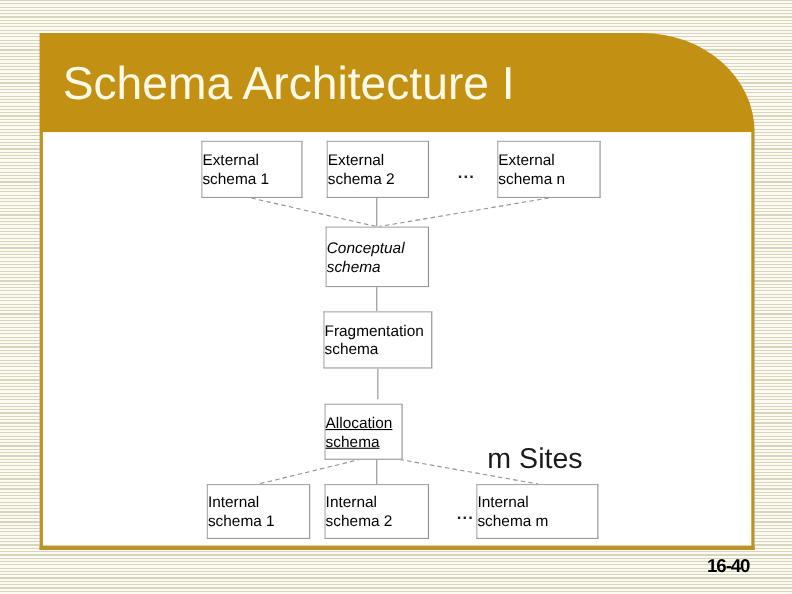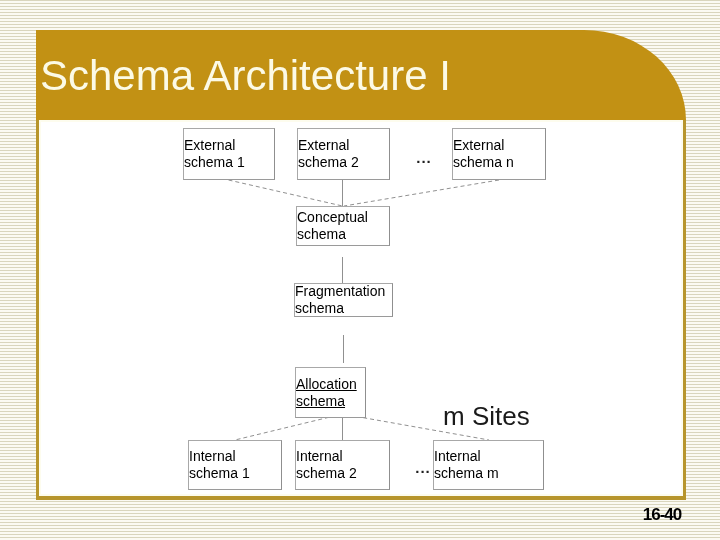--- a/index.html
+++ b/index.html
@@ -9,21 +9,21 @@
     background:
       repeating-linear-gradient(to bottom,
         #d9d5bd 0px, #d9d5bd 1px,
         #fbfaf3 1px, #fbfaf3 3px);
   }
   .title-bar{
     position:absolute;left:36px;top:30px;width:650px;height:90px;
     background:#c29114;
     border-top-right-radius:102px 90px;
     display:flex;align-items:center;
-    padding-left:4px;box-sizing:border-box;
+    padding-left:21px;box-sizing:border-box;
   }
   .title-text{
     font-size:42px;font-weight:400;color:#fcfae6;
     letter-spacing:0px;white-space:nowrap;
     margin-top:2px;
   }
   .content{
     position:absolute;left:36px;top:120px;width:650px;height:380px;
     box-sizing:border-box;background:#ffffff;
     border-left:3px solid #b7952c;
@@ -38,22 +38,22 @@
     border:1px solid #a8a8a8;
     border-right-color:#8f8f8f;border-bottom-color:#9a9a9a;
     box-sizing:border-box;
     display:flex;flex-direction:column;align-items:flex-start;justify-content:center;
     font-size:14px;line-height:17px;color:#000000;text-align:center;
     white-space:nowrap;
   }
   #box-ext1{left:144px;top:8px;width:92px;height:52px;}
   #box-ext2{left:258px;top:8px;width:93px;height:52px;}
   #box-extn{left:413px;top:8px;width:94px;height:52px;}
-  #box-conceptual{left:257px;top:86px;width:94px;height:40px;}
-  #box-fragmentation{left:255px;top:163px;width:99px;height:34px;}
+  #box-conceptual{left:257px;top:86px;width:94px;height:55px;font-style:italic;}
+  #box-fragmentation{left:255px;top:163px;width:99px;height:52px;}
   #box-allocation{left:256px;top:247px;width:71px;height:51px;text-decoration:underline;}
   #box-int1{left:149px;top:320px;width:94px;height:50px;}
   #box-int2{left:256px;top:320px;width:95px;height:50px;}
   #box-intm{left:394px;top:320px;width:111px;height:50px;}
   .dots{
     position:absolute;width:26px;text-align:center;
     font-size:15px;font-weight:bold;color:#202020;line-height:16px;
     letter-spacing:1px;
   }
   #dots-top{left:372px;top:30px;}

